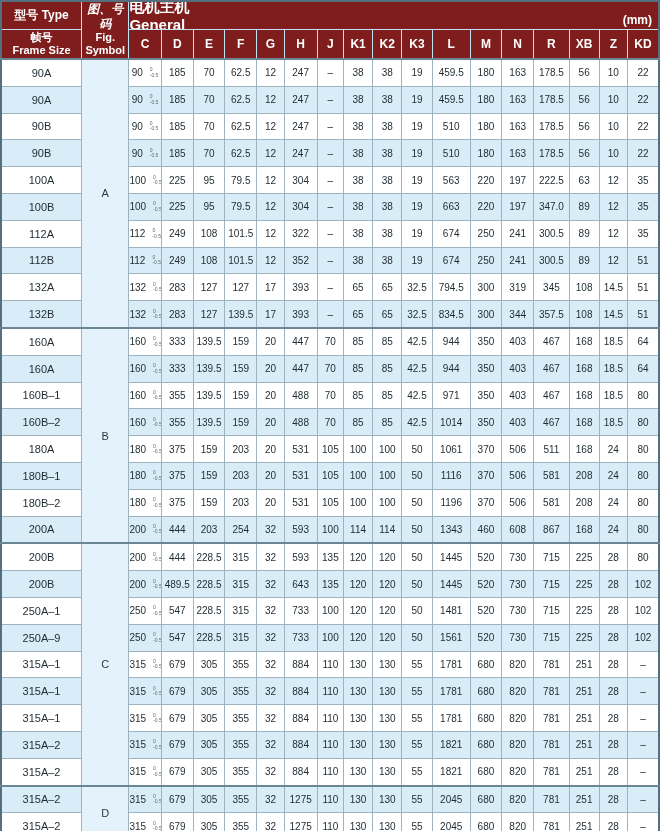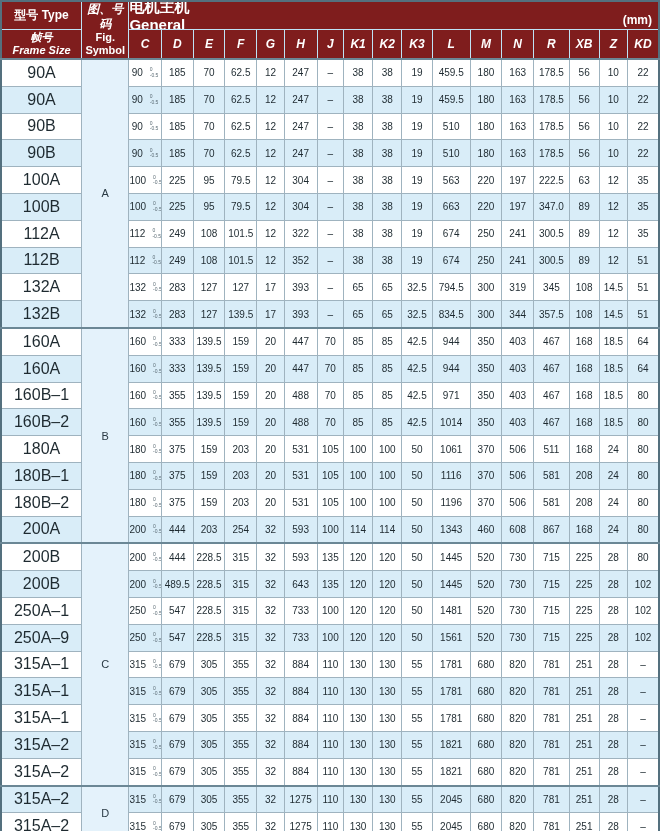--- a/index.html
+++ b/index.html
@@ -20,23 +20,23 @@
   .gen-center{position:absolute;left:0;right:0;top:50%;transform:translateY(-50%);
               text-align:left;font-size:15px;line-height:1.2;}
   .mm-unit{position:absolute;right:6px;bottom:2px;font-size:12px;font-weight:bold;}
   th.col-th{font-size:12px;height:28px;font-weight:bold;}
 
   
   tbody td{border:1px solid #9fb3bf;font-size:10px;color:#1e2a30;
            height:25.8px;background:#ffffff;white-space:nowrap;}
   tbody tr.alt td{background:#d9edf8;}
   tbody td.fig{background:#e4f2fb !important;font-size:11px;color:#2a3a44;}
-  tbody td.frame{font-size:16px;}
+  tbody td.frame{font-size:11px;}
   tbody tr.gstart td{border-top:2px solid #6b8795;}
-  thead tr:last-child th{border-bottom:1px solid #6b8795;font-style:italic;}
+  thead tr:last-child th{border-bottom:1px solid #6b8795;}
 
   .c-wrap{display:inline-flex;align-items:center;justify-content:center;gap:6px;}
   .tol{display:inline-flex;flex-direction:column;justify-content:center;
        margin-left:1px;font-size:5px;line-height:1.1;color:#5a6b74;text-align:left;}
 </style>
 </head>
 <body>
 
 <div class="page">
   <table>

